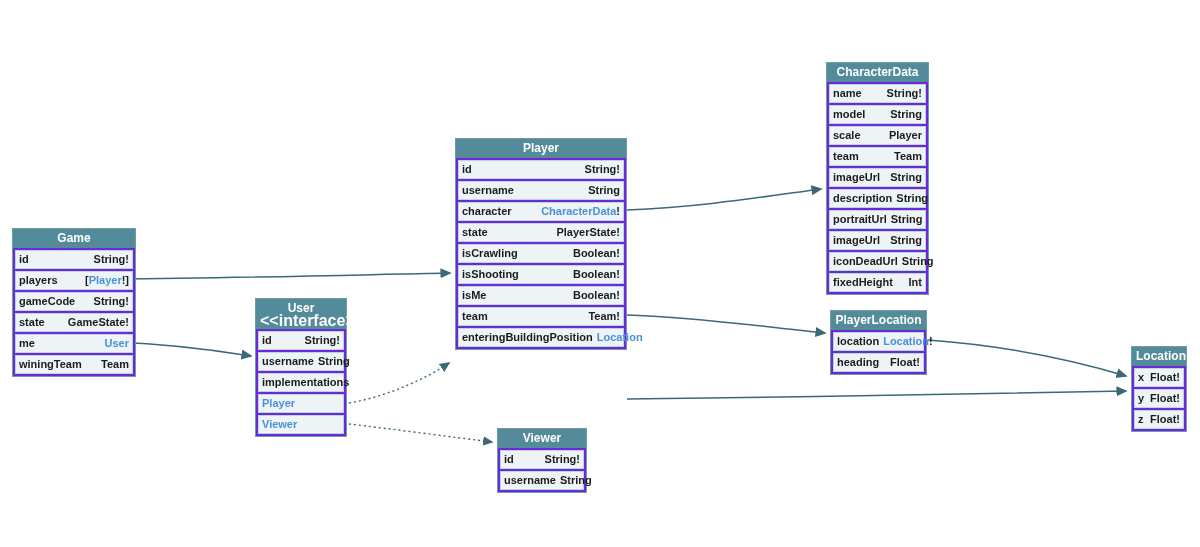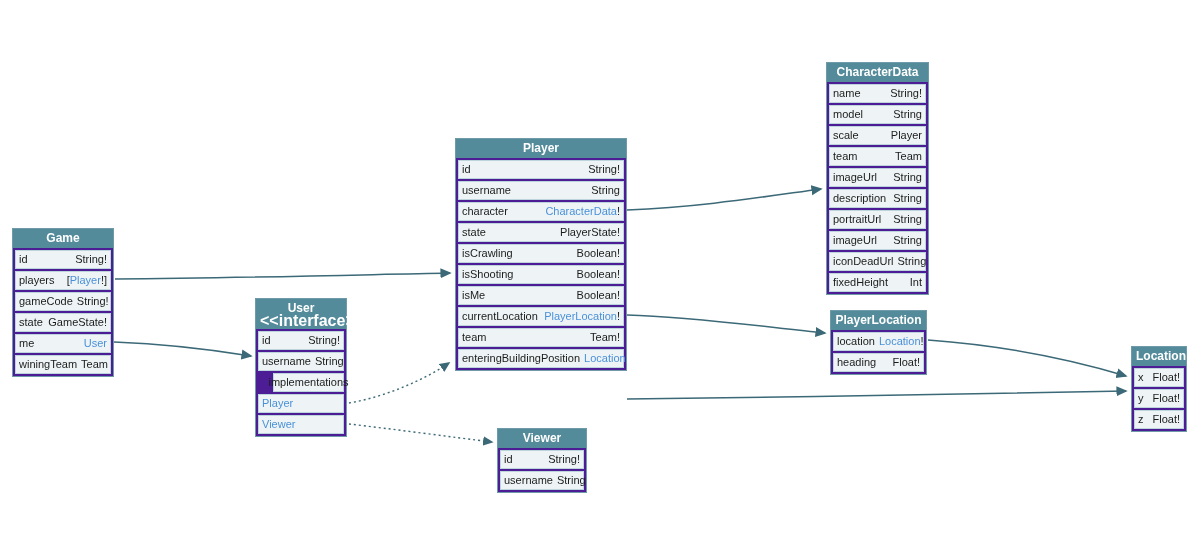--- a/index.html
+++ b/index.html
@@ -8,57 +8,57 @@
     width: 1200px;
     height: 547px;
     background: #ffffff;
     overflow: hidden;
     font-family: "Liberation Sans", sans-serif;
   }
   svg.edges-layer { position: absolute; left: 0; top: 0; width: 1200px; height: 547px; }
 
   .tbl {
     position: absolute;
-    background: #4c1d95;
+    background: #6d28d9;
     border: 1px solid #6f9aa8;
     box-sizing: border-box;
   }
   .hdr {
     background: #538b9b;
     color: #ffffff;
     font-weight: bold;
     font-size: 12px;
     line-height: 13px;
     text-align: center;
     padding: 3px 4px;
     cursor: pointer;
   }
   .hdr .sub { font-size: 16px; line-height: 11px; font-weight: bold; }
-  .tbody { display: flex; flex-direction: column; gap: 2px; padding: 2px; }
+  .tbody { display: flex; flex-direction: column; gap: 2px; padding: 2px; font-weight: bold; }
   .row {
     display: flex;
     justify-content: space-between;
     align-items: baseline;
     gap: 4px;
     background: #eef4f6;
     border: 1px solid #bcd4dc;
     padding: 2px 3px;
     font-size: 11px;
     line-height: 13px;
     white-space: nowrap;
     color: #1b1b1b;
     cursor: pointer;
   }
-  .row.center { justify-content: center; margin-left: 15px; }
+  .row.center { justify-content: flex-start; }
   .fname { color: #1b1b1b; }
   .fval  { color: #1b1b1b; }
   .flink { color: #4a90d9; }
 
   
-  #t-game           { left: 12px;   top: 228px; width: 102px; }
+  #t-game           { left: 12px;   top: 228px; width: 124px; }
   #t-user           { left: 255px;  top: 298px; width: 92px;  }
   #t-player         { left: 455px;  top: 138px; width: 172px; }
   #t-viewer         { left: 497px;  top: 428px; width: 90px;  }
   #t-characterdata  { left: 826px;  top: 62px;  width: 103px; }
   #t-playerlocation { left: 830px;  top: 310px; width: 97px;  }
   #t-location       { left: 1131px; top: 346px; width: 56px;  }
 </style>
 </head>
 <body>
 
@@ -161,24 +161,20 @@
         </div>
         <div class="row">
           <span class="fname">isShooting</span>
           <span class="fval"><span>Boolean!</span></span>
         </div>
         <div class="row">
           <span class="fname">isMe</span>
           <span class="fval"><span>Boolean!</span></span>
         </div>
         <div class="row">
-          <span class="fname">currentLocation</span>
-          <span class="fval"><span class="flink">PlayerLocation</span><span>!</span></span>
-        </div>
-        <div class="row">
           <span class="fname">team</span>
           <span class="fval"><span>Team!</span></span>
         </div>
         <div class="row">
           <span class="fname">enteringBuildingPosition</span>
           <span class="fval"><span class="flink">Location</span></span>
         </div>
       </div>
   </div>
 

